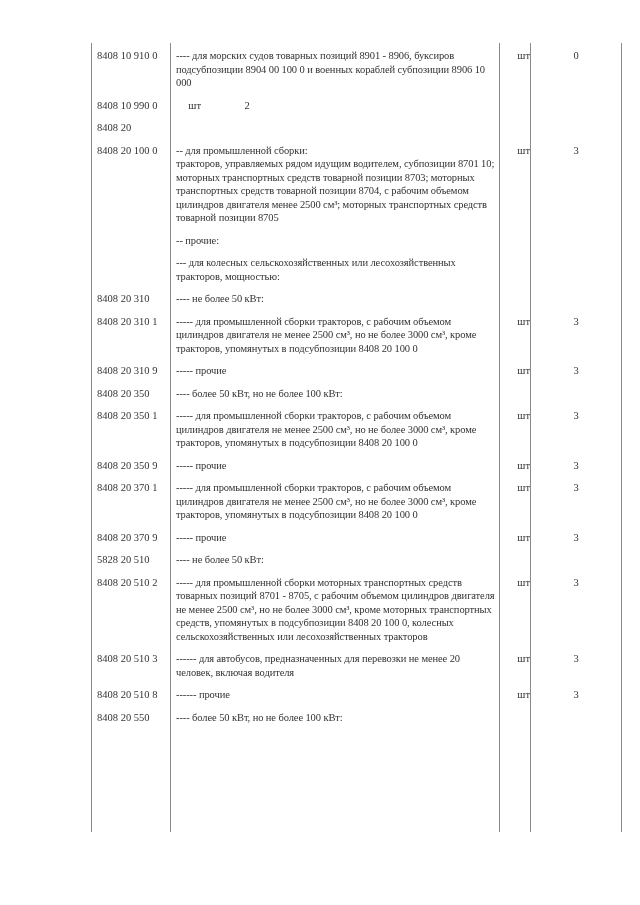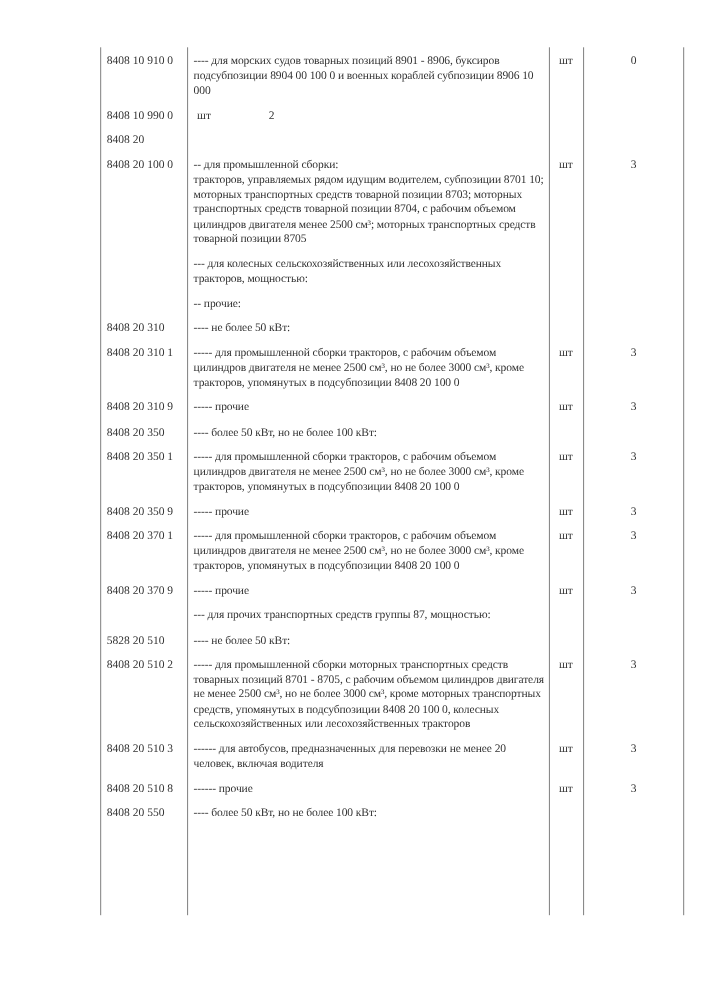--- a/index.html
+++ b/index.html
@@ -62,21 +62,21 @@
   .cell.desc {
     width: 329px;
     padding-left: 6px;
     padding-right: 1px;
     flex: none;
     white-space: pre-line;
     letter-spacing: -0.1px;
   }
   .cell.unit {
     width: 31px;
-    text-align: center;
+    text-align: right;
     flex: none;
   }
   .cell.rate {
     width: 92px;
     text-align: center;
     flex: none;
   }
 </style>
 </head>
 <body>
@@ -111,28 +111,28 @@
   <div class="row">
     <div class="cell code">8408 20 100 0</div>
     <div class="cell desc">-- для промышленной сборки:
 тракторов, управляемых рядом идущим водителем, субпозиции 8701 10; моторных транспортных средств товарной позиции 8703; моторных транспортных средств товарной позиции 8704, с рабочим объемом цилиндров двигателя менее 2500 см³; моторных транспортных средств товарной позиции 8705</div>
     <div class="cell unit">шт</div>
     <div class="cell rate">3</div>
   </div>
 
   <div class="row">
     <div class="cell code"></div>
+    <div class="cell desc">-- прочие:</div>
+    <div class="cell unit"></div>
+    <div class="cell rate"></div>
+  </div>
+
+  <div class="row">
+    <div class="cell code"></div>
     <div class="cell desc">--- для колесных сельскохозяйственных или лесохозяйственных тракторов, мощностью:</div>
-    <div class="cell unit"></div>
-    <div class="cell rate"></div>
-  </div>
-
-  <div class="row">
-    <div class="cell code"></div>
-    <div class="cell desc">-- прочие:</div>
     <div class="cell unit"></div>
     <div class="cell rate"></div>
   </div>
 
   <div class="row">
     <div class="cell code">8408 20 310</div>
     <div class="cell desc">---- не более 50 кВт:</div>
     <div class="cell unit"></div>
     <div class="cell rate"></div>
   </div>
@@ -180,26 +180,20 @@
     <div class="cell rate">3</div>
   </div>
 
   <div class="row">
     <div class="cell code">8408 20 370 9</div>
     <div class="cell desc">----- прочие</div>
     <div class="cell unit">шт</div>
     <div class="cell rate">3</div>
   </div>
 
-  <div class="row">
-    <div class="cell code"></div>
-    <div class="cell desc">--- для прочих транспортных средств группы 87, мощностью:</div>
-    <div class="cell unit"></div>
-    <div class="cell rate"></div>
-  </div>
 
   <div class="row">
     <div class="cell code">5828 20 510</div>
     <div class="cell desc">---- не более 50 кВт:</div>
     <div class="cell unit"></div>
     <div class="cell rate"></div>
   </div>
 
   <div class="row">
     <div class="cell code">8408 20 510 2</div>

